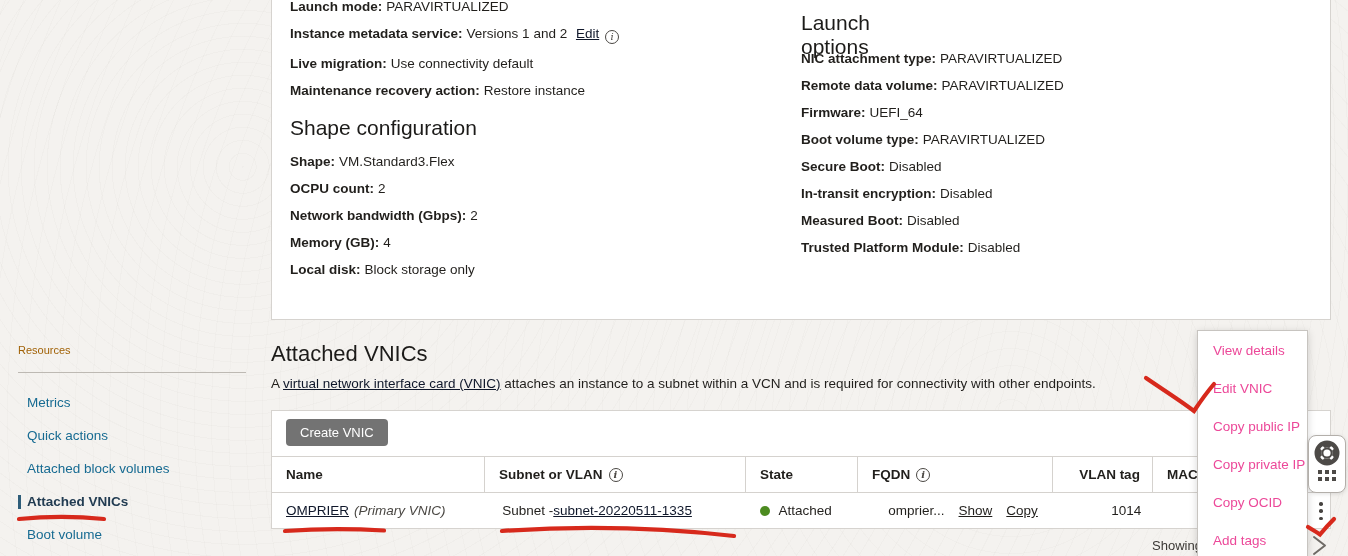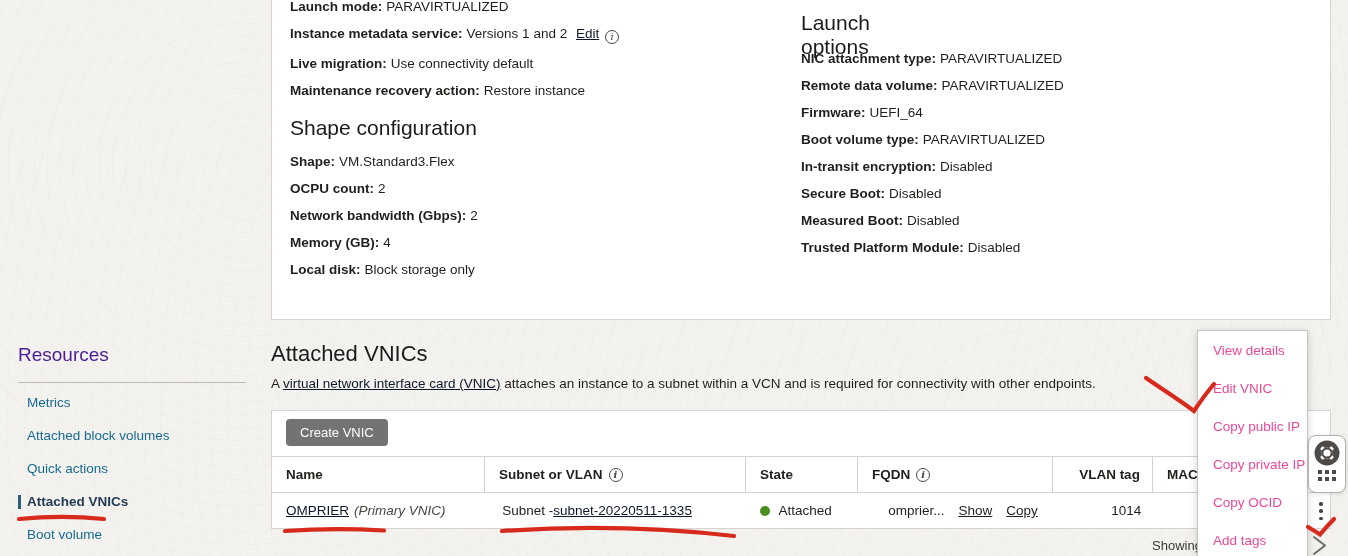--- a/index.html
+++ b/index.html
@@ -33,21 +33,21 @@
 
   .info-icon {
     display: inline-block; width: 14px; height: 14px; border: 1.2px solid #4a4743;
     border-radius: 50%; font-family: "DejaVu Serif", serif; font-style: italic;
     font-size: 10px; line-height: 11.5px; text-align: center; color: #4a4743;
     vertical-align: -2px; margin-left: 6px; cursor: pointer;
   }
 
   
   .resources { position: absolute; left: 18px; top: 344px; width: 228px; }
-  .resources h2 { font-size: 19px; font-weight: 400; color: #4c1d95; }
+  .resources h2 { font-size: 11px; font-weight: 400; color: #a16207; }
   .resources .rule { border: none; border-top: 1px solid #bdb9b3; margin-top: 16px; }
   .res-list { position: absolute; left: 0; top: 52px; list-style: none; width: 228px; }
   .res-item { line-height: 14px; margin-bottom: 19px; padding-left: 9px; color: #176b92; cursor: pointer; }
   .res-item.active { border-left: 3px solid #2e5d79; padding-left: 6px; color: #223c52; font-weight: 700; cursor: default; }
 
   
   .vnics-heading { position: absolute; left: 271px; top: 341px; font-size: 22px; font-weight: 400; color: #1c1b19; }
   .vnics-desc { position: absolute; left: 271px; top: 376px; width: 900px; font-size: 13.5px; color: #211f1c; }
 
   .table-card { left: 271px; top: 410px; width: 1060px; height: 119px; }
@@ -123,35 +123,35 @@
     <div class="kv"><b>Local disk:</b><span class="val">Block storage only</span></div>
   </div>
 
   <div class="launch-col">
     <h2 class="launch-heading">Launch options</h2>
     <div class="launch-items">
       <div class="kv"><b>NIC attachment type:</b><span class="val">PARAVIRTUALIZED</span></div>
       <div class="kv"><b>Remote data volume:</b><span class="val">PARAVIRTUALIZED</span></div>
       <div class="kv"><b>Firmware:</b><span class="val">UEFI_64</span></div>
       <div class="kv"><b>Boot volume type:</b><span class="val">PARAVIRTUALIZED</span></div>
+      <div class="kv"><b>Secure Boot:</b><span class="val">Disabled</span></div>
       <div class="kv"><b>In-transit encryption:</b><span class="val">Disabled</span></div>
-      <div class="kv"><b>Secure Boot:</b><span class="val">Disabled</span></div>
       <div class="kv"><b>Measured Boot:</b><span class="val">Disabled</span></div>
       <div class="kv"><b>Trusted Platform Module:</b><span class="val">Disabled</span></div>
     </div>
   </div>
 </div>
 
 <div class="resources">
   <h2>Resources</h2>
   <hr class="rule">
   <ul class="res-list">
     <li class="res-item">Metrics</li>
+    <li class="res-item">Quick actions</li>
     <li class="res-item">Attached block volumes</li>
-    <li class="res-item">Quick actions</li>
     <li class="res-item active">Attached VNICs</li>
     <li class="res-item">Boot volume</li>
   </ul>
 </div>
 
 <h1 class="vnics-heading">Attached VNICs</h1>
 <p class="vnics-desc"><span>A </span><a class="link">virtual network interface card (VNIC)</a><span> attaches an instance to a subnet within a VCN and is required for connectivity with other endpoints.</span></p>
 
 <div class="card table-card">
   <button class="create-btn">Create VNIC</button>

